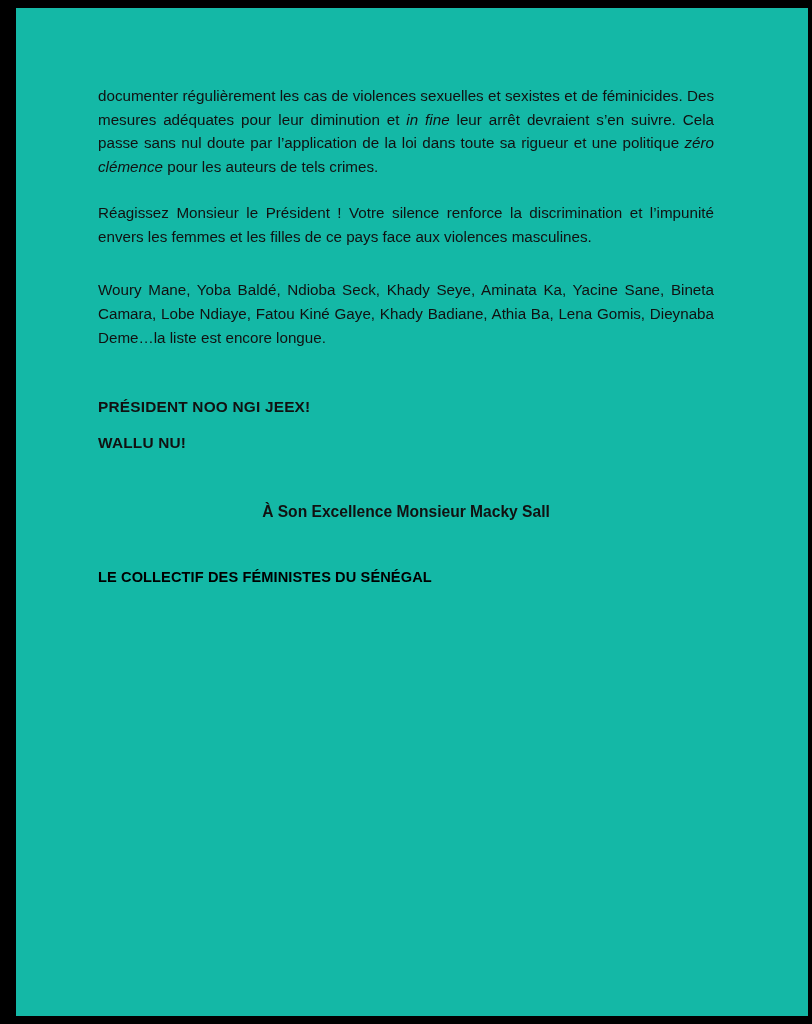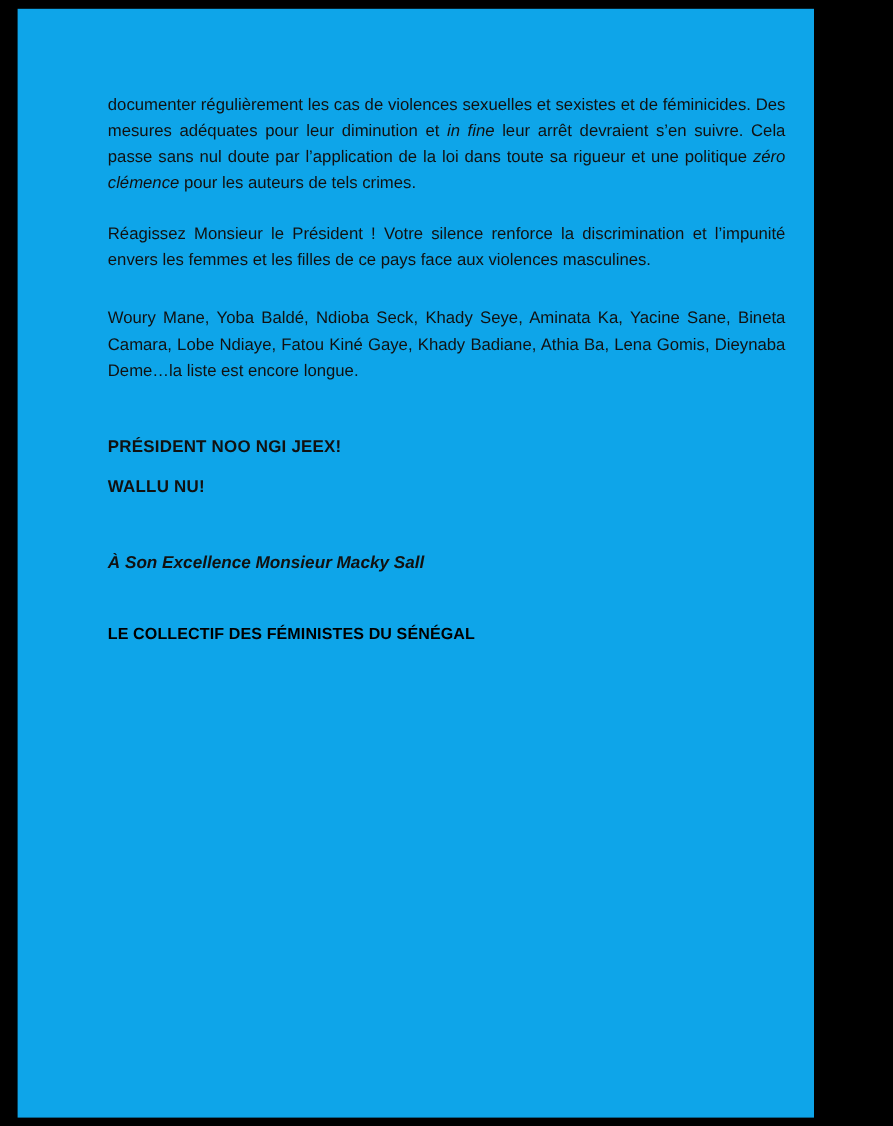--- a/index.html
+++ b/index.html
@@ -10,23 +10,23 @@
   body {
     width: 812px;
     height: 1024px;
     overflow: hidden;
     font-family: "Liberation Sans", sans-serif;
   }
   .page {
     position: absolute;
     left: 16px;
     top: 8px;
-    width: 724px;
+    width: 792px;
     height: 1008px;
-    background: #0ea5e9;
+    background: #14b8a6;
   }
   .content {
     position: absolute;
     left: 82px;
     top: 76px;
     width: 616px;
   }
   p {
     margin: 0;
     color: #111111;
@@ -55,24 +55,23 @@
     text-align: left;
   }
   .slogans-block {
     margin-top: 46px;
   }
   .addressee {
     margin-top: 44px;
   }
   .addressee p {
     font-weight: bold;
-    font-style: italic;
     font-size: 15.6px;
     line-height: 1.62;
-    text-align: left;
+    text-align: center;
   }
   .signature {
     margin-top: 44px;
     text-align: left;
     font-weight: bold;
     font-size: 14.6px;
     letter-spacing: 0.1px;
   }
 </style>
 </head>

